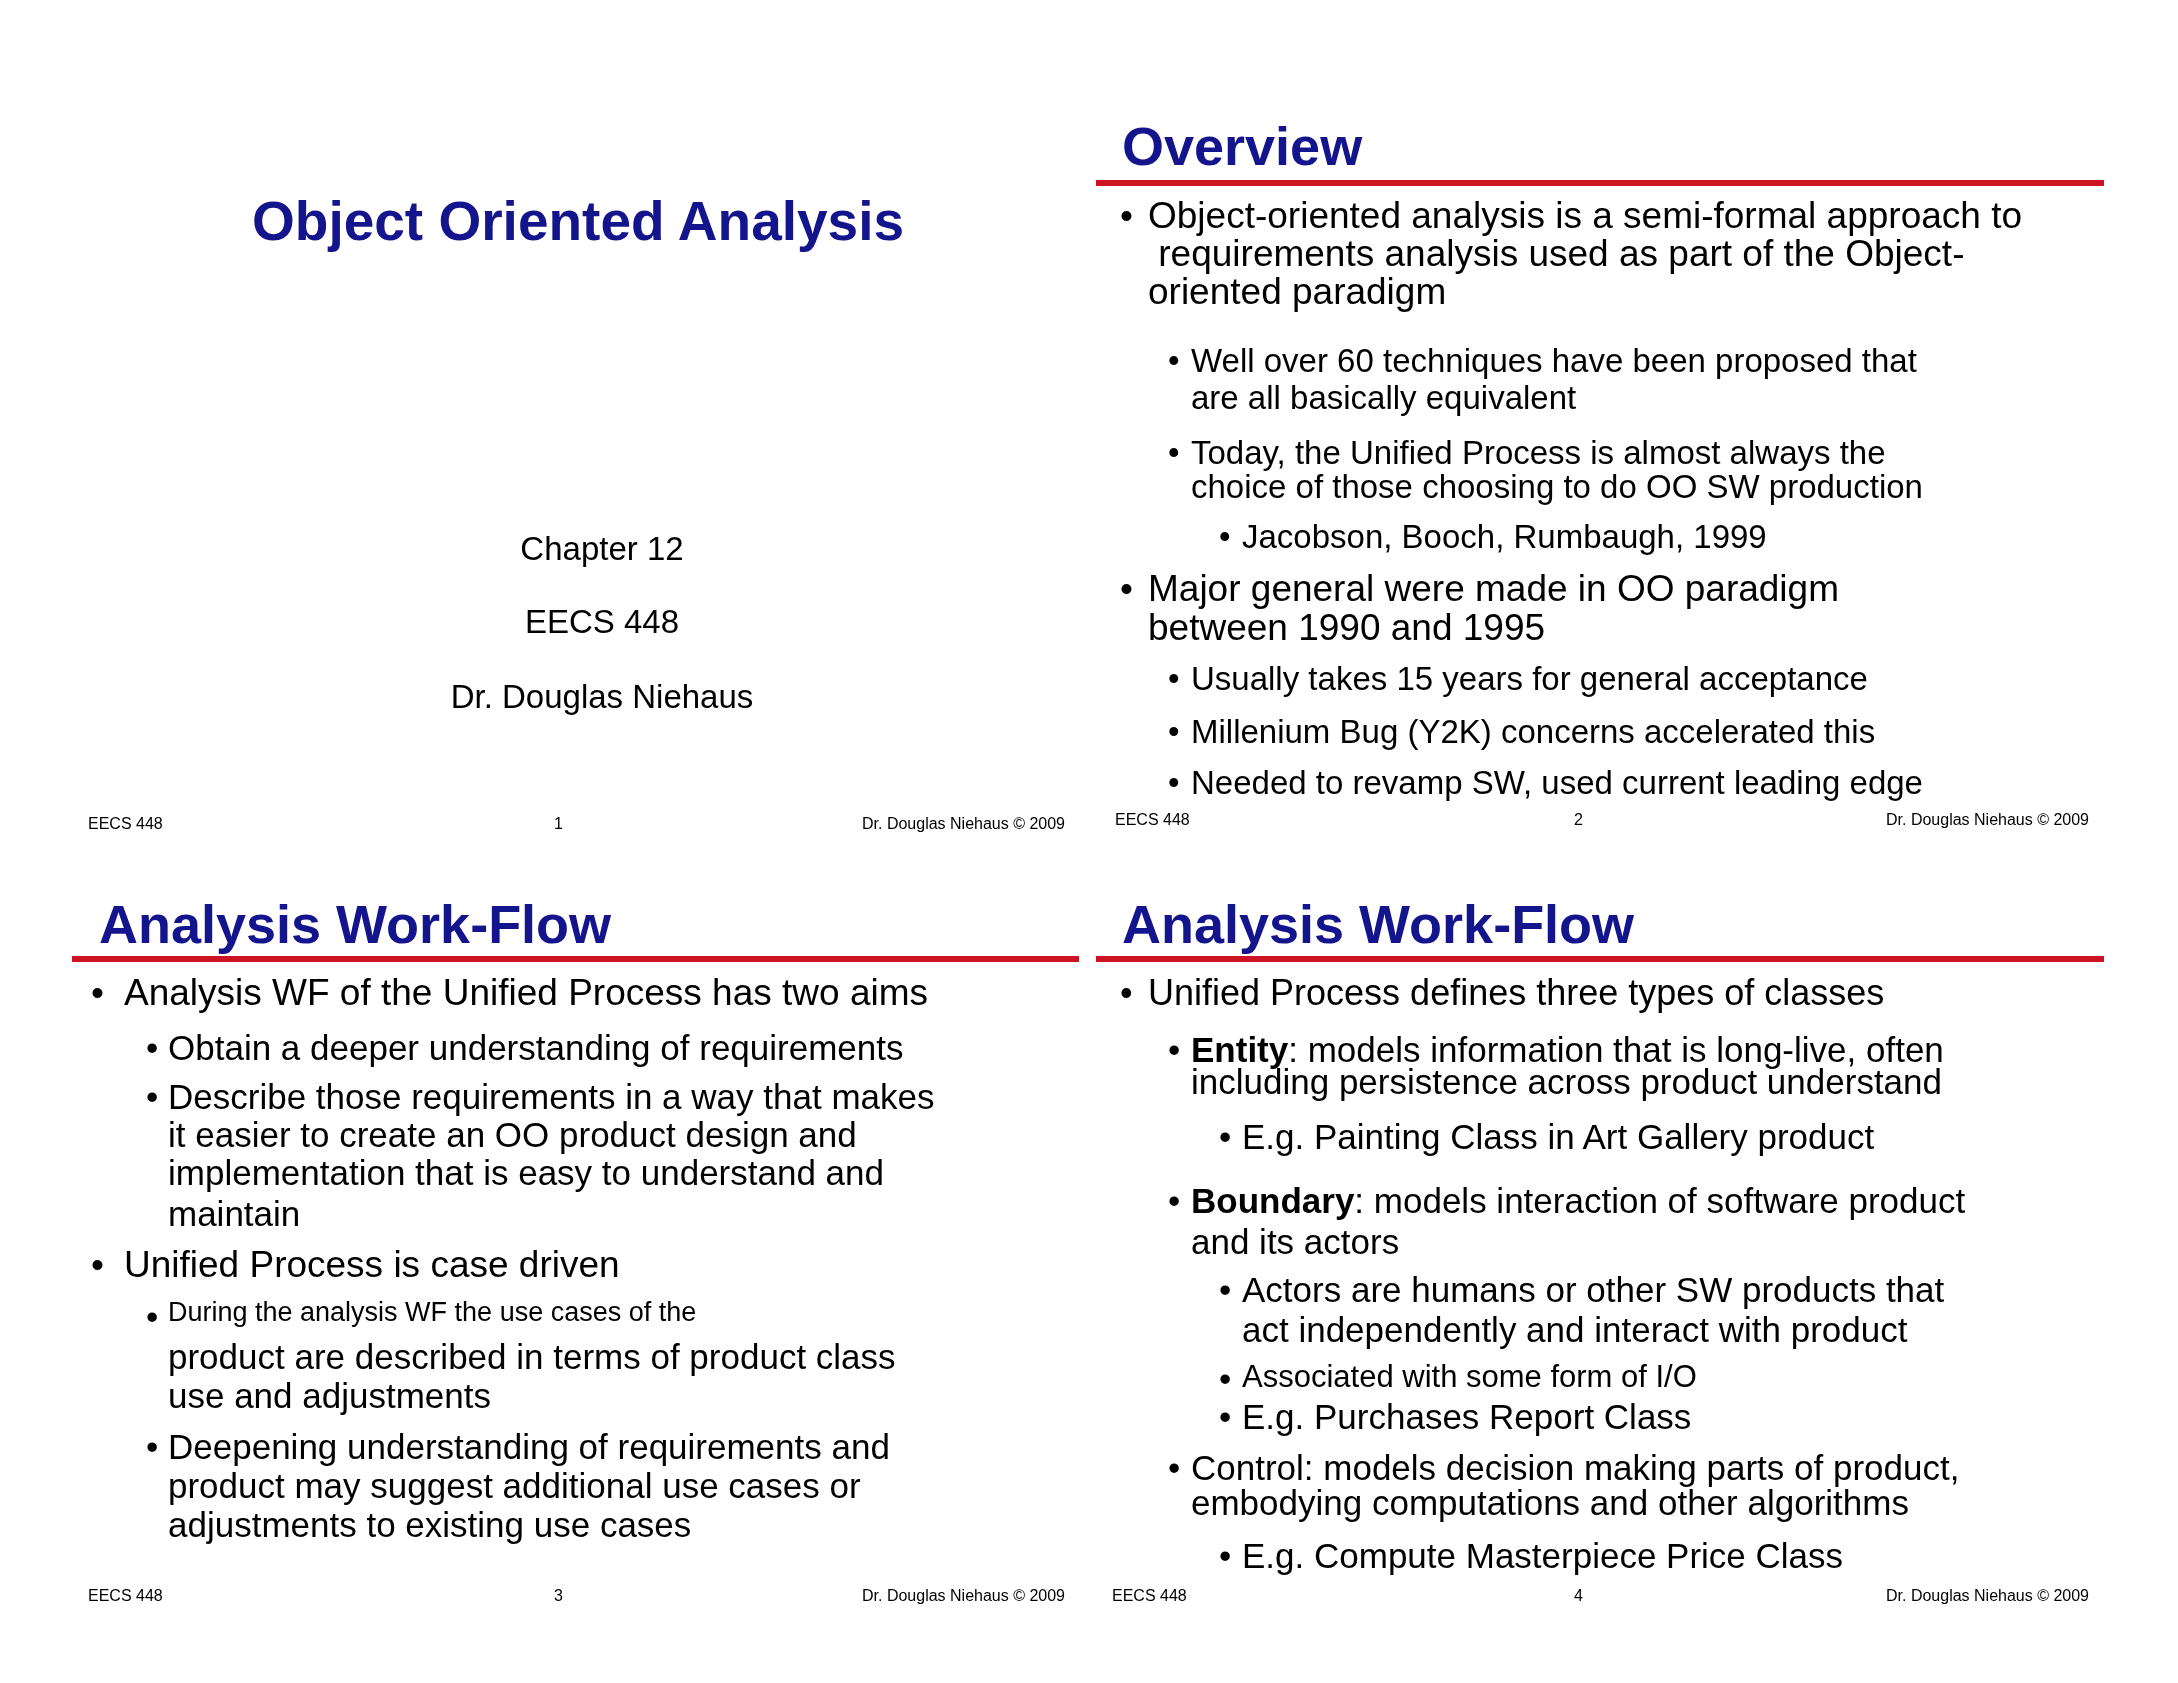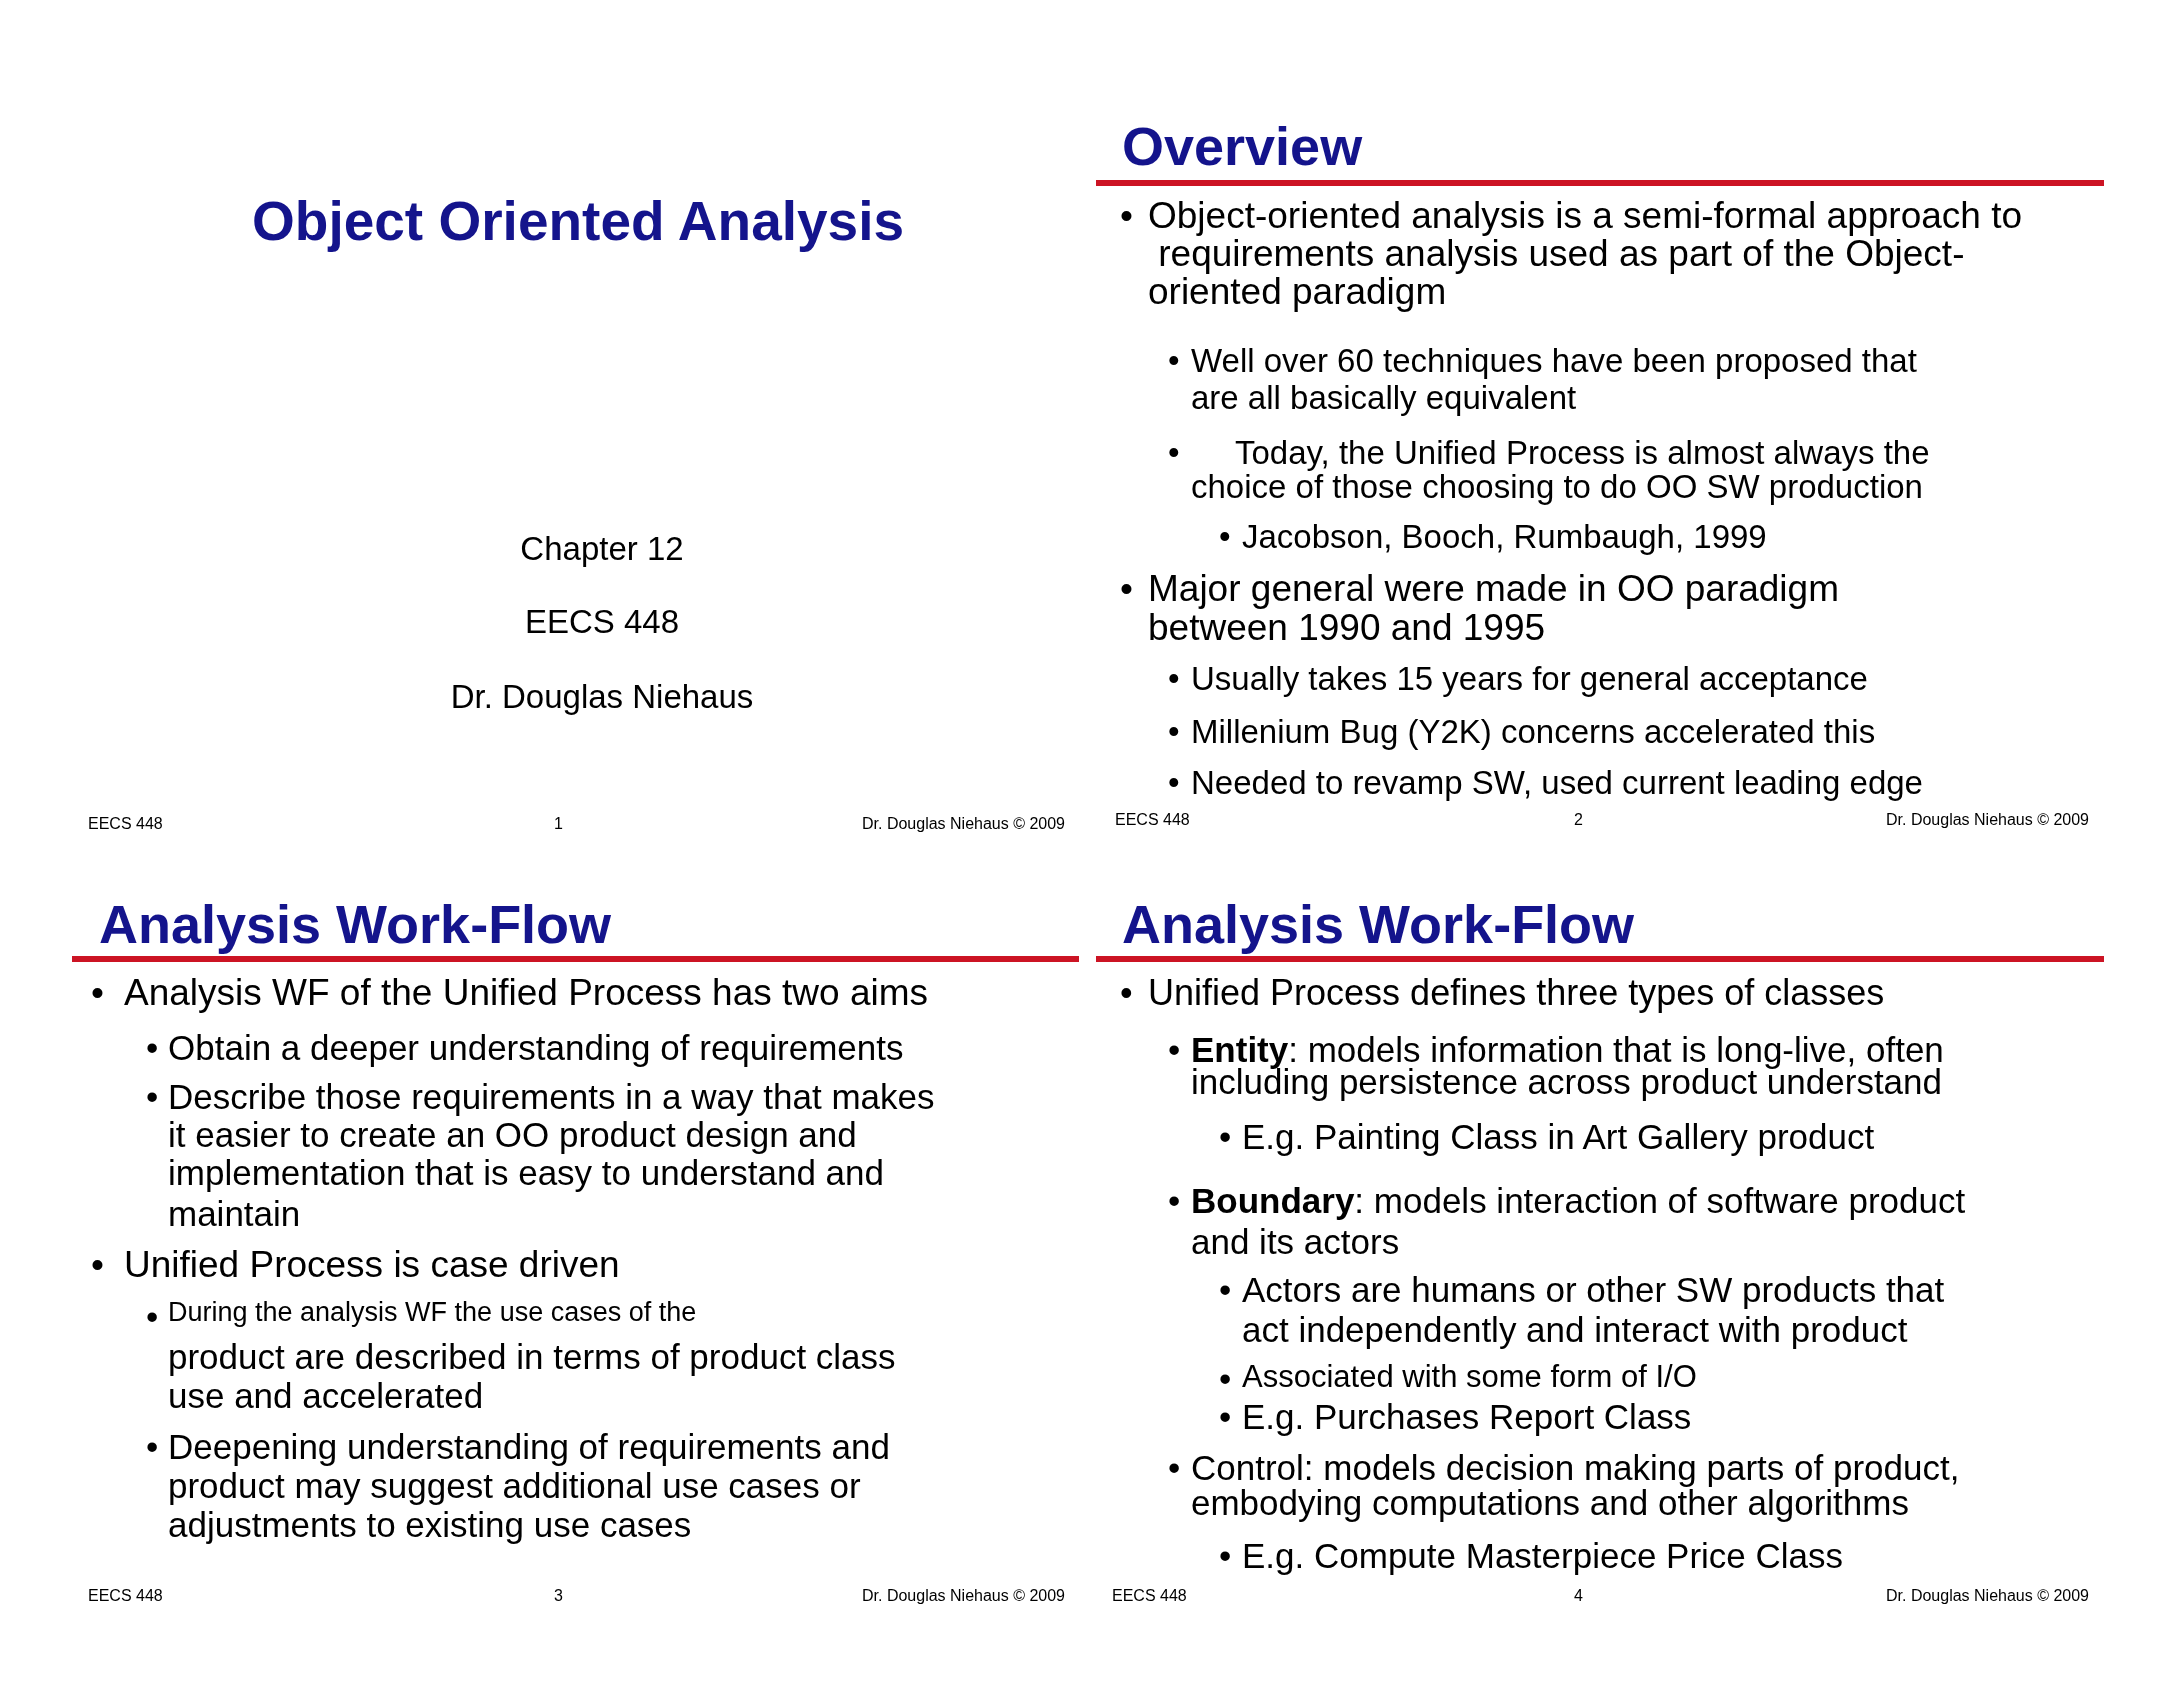--- a/index.html
+++ b/index.html
@@ -33,21 +33,21 @@
   <div class="dot" style="left:1120px; top:197px; font-size:37px;">•</div>
   <div class="ln" style="left:1148px; top:197px; font-size:37px;">Object-oriented analysis is a semi-formal approach to</div>
   <div class="ln" style="left:1148px; top:235px; font-size:37px;"> requirements analysis used as part of the Object-</div>
   <div class="ln" style="left:1148px; top:273px; font-size:37px;">oriented paradigm</div>
 
   <div class="dot" style="left:1168px; top:344px; font-size:33px;">•</div>
   <div class="ln" style="left:1191px; top:344px; font-size:33px;">Well over 60 techniques have been proposed that</div>
   <div class="ln" style="left:1191px; top:381px; font-size:33px;">are all basically equivalent</div>
 
   <div class="dot" style="left:1168px; top:436px; font-size:33px;">•</div>
-  <div class="ln" style="left:1191px; top:436px; font-size:33px;margin-left:44px;">Today, the Unified Process is almost always the</div>
+  <div class="ln" style="left:1191px; top:436px; font-size:33px;">Today, the Unified Process is almost always the</div>
   <div class="ln" style="left:1191px; top:470px; font-size:33px;">choice of those choosing to do OO SW production</div>
 
   <div class="dot" style="left:1219px; top:520px; font-size:33px;">•</div>
   <div class="ln" style="left:1242px; top:520px; font-size:33px;">Jacobson, Booch, Rumbaugh, 1999</div>
 
   <div class="dot" style="left:1120px; top:570px; font-size:37px;">•</div>
   <div class="ln" style="left:1148px; top:570px; font-size:37px;">Major general were made in OO paradigm</div>
   <div class="ln" style="left:1148px; top:609px; font-size:37px;">between 1990 and 1995</div>
 
   <div class="dot" style="left:1168px; top:662px; font-size:33px;">•</div>
@@ -77,21 +77,21 @@
   <div class="ln" style="left:168px; top:1117px; font-size:35px;">it easier to create an OO product design and</div>
   <div class="ln" style="left:168px; top:1155px; font-size:35px;">implementation that is easy to understand and</div>
   <div class="ln" style="left:168px; top:1196px; font-size:35px;">maintain</div>
 
   <div class="dot" style="left:91px; top:1246px; font-size:37px;">•</div>
   <div class="ln" style="left:124px; top:1246px; font-size:37px;">Unified Process is case driven</div>
 
   <div class="dot" style="left:146px; top:1299px; font-size:35px;">•</div>
   <div class="ln" style="left:168px; top:1299px; font-size:27px;">During the analysis WF the use cases of the</div>
   <div class="ln" style="left:168px; top:1339px; font-size:35px;">product are described in terms of product class</div>
-  <div class="ln" style="left:168px; top:1378px; font-size:35px;">use and accelerated</div>
+  <div class="ln" style="left:168px; top:1378px; font-size:35px;">use and adjustments</div>
 
   <div class="dot" style="left:146px; top:1429px; font-size:35px;">•</div>
   <div class="ln" style="left:168px; top:1429px; font-size:35px;">Deepening understanding of requirements and</div>
   <div class="ln" style="left:168px; top:1468px; font-size:35px;">product may suggest additional use cases or</div>
   <div class="ln" style="left:168px; top:1507px; font-size:35px;">adjustments to existing use cases</div>
 
   <div class="footer" style="left:88px; top:1588px;">EECS 448</div>
   <div class="footer" style="left:554px; top:1588px;">3</div>
   <div class="footer" style="left:768px; width:297px; text-align:right; top:1588px;">Dr. Douglas Niehaus © 2009</div>
 </div>

